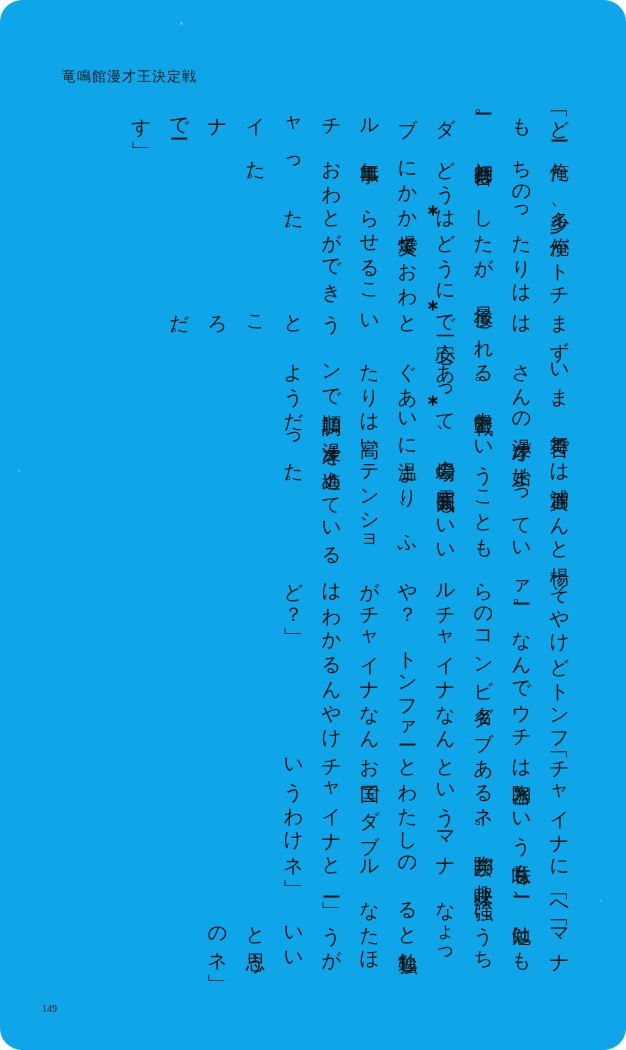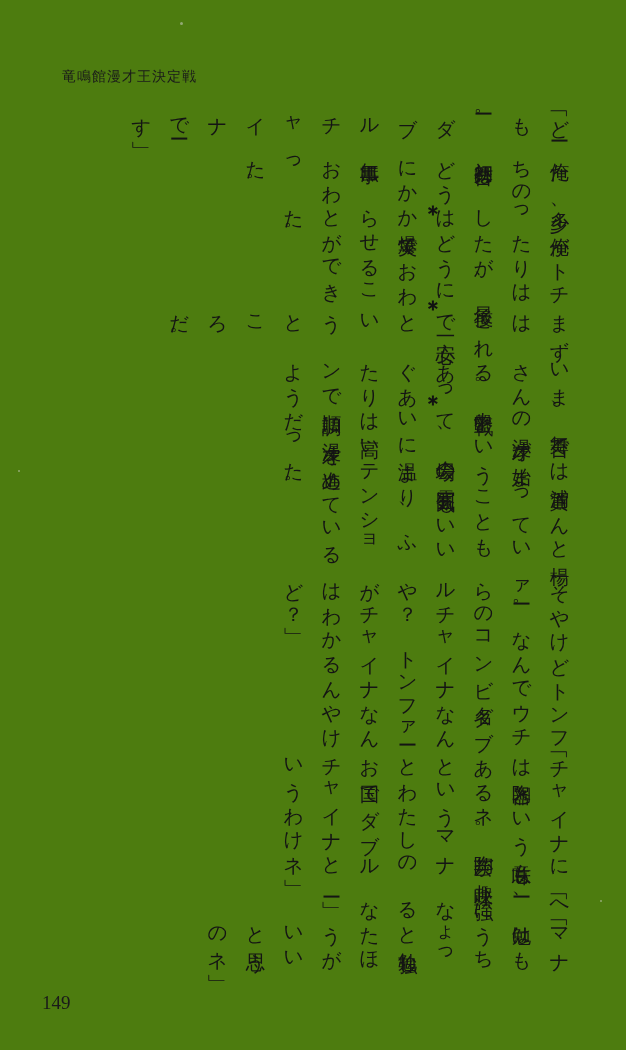--- a/index.html
+++ b/index.html
@@ -12,21 +12,22 @@
     background: #ffffff;
     font-family: "Liberation Serif", "DejaVu Serif", serif;
     color: #111111;
     overflow: hidden;
     position: relative;
   }
 
   .page {
     position: absolute;
     inset: 0;
-    background: #4d7c0f;
+    background: #0ea5e9;
+    border-radius: 22px;
   }
 
   
   .running-header {
     position: absolute;
     top: 68px;
     left: 62px;
     font-size: 14px;
     letter-spacing: 1px;
     color: #1a1a1a;
@@ -70,21 +71,21 @@
     font-size: 22px;
     letter-spacing: 24px;
     color: #111111;
     font-weight: 700;
   }
 
   .folio {
     position: absolute;
     bottom: 36px;
     left: 42px;
-    font-size: 19px;
+    font-size: 10px;
     color: #1a1a1a;
     font-family: "Liberation Serif", "DejaVu Serif", serif;
   }
 
   
   .speckle {
     position: absolute;
     background: #d8d8d8;
     border-radius: 50%;
     opacity: .5;

